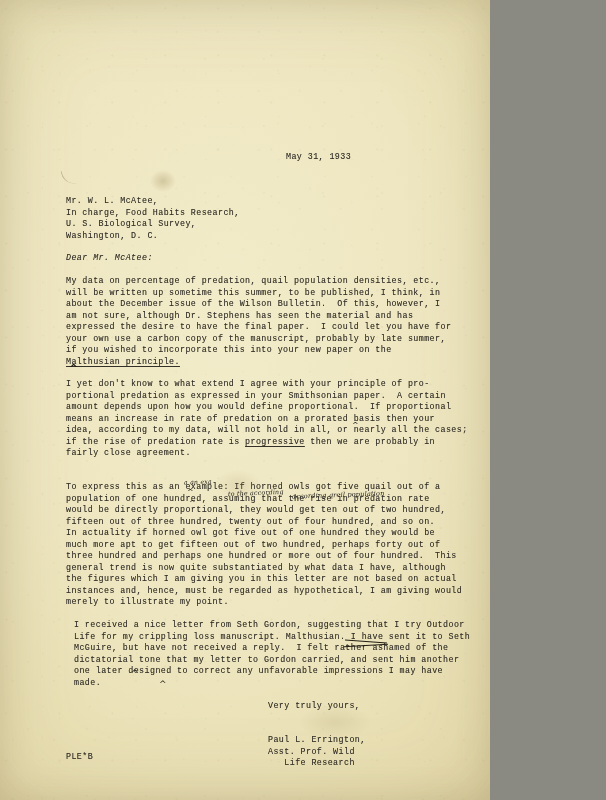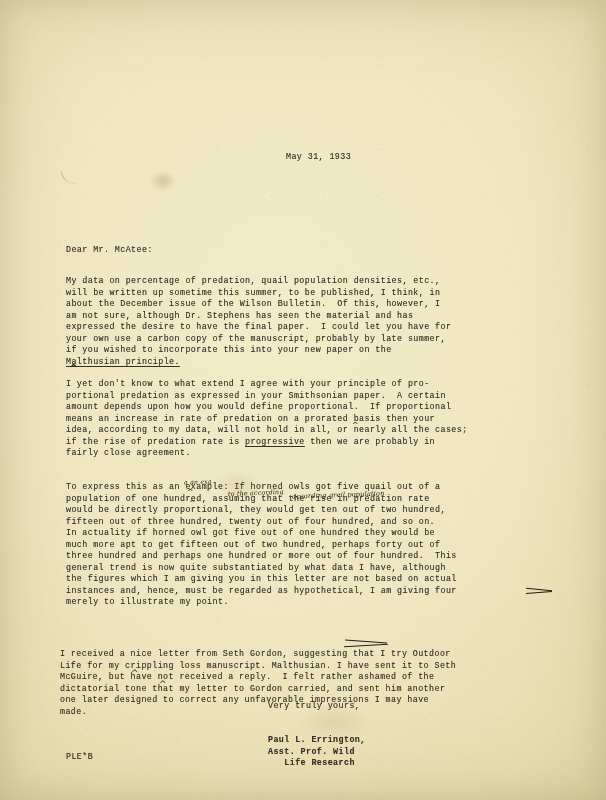--- a/index.html
+++ b/index.html
@@ -3,21 +3,21 @@
 <meta charset="utf-8">
 <title>Letter</title>
 <style>
   html, body {
     margin: 0;
     padding: 0;
     background: #8a8a82;
   }
   .page {
     position: relative;
-    width: 606px;
+    width: 490px;
     height: 800px;
     overflow: hidden;
     background:
       radial-gradient(ellipse 105% 95% at 46% 40%,
         #f2ecca 0%,
         #eee6c0 42%,
         #e7ddb0 70%,
         #ddd0a0 88%,
         #d2c492 100%);
     font-family: "Liberation Mono", "DejaVu Sans Mono", monospace;
@@ -85,28 +85,28 @@
     position: absolute;
     white-space: pre;
     font-size: 8.35px;
     line-height: 11.55px;
     letter-spacing: .42px;
     color: #33302a;
     text-shadow: 0 0 .6px rgba(60,55,40,.45);
   }
   .date      { left: 286px; top: 152px; }
   .addr      { left: 66px;  top: 196px; }
-  .salut     { left: 66px;  top: 245px; }
+  .salut     { left: 66px;  top: 253px; font-style: italic; }
   .p1        { left: 66px;  top: 276px; }
   .p2        { left: 66px;  top: 379px; }
   .p3        { left: 66px;  top: 482px; }
-  .p4        { left: 60px;  top: 620px; margin-top: 29px; }
+  .p4        { left: 74px;  top: 620px; }
   .closing   { left: 268px; top: 701px; }
   .initials  { left: 66px;  top: 752px; }
-  .sig       { left: 268px; top: 735px; font-weight: bold; }
+  .sig       { left: 268px; top: 735px; }
 
   
   .u { text-decoration: underline; text-decoration-thickness: .8px; text-underline-offset: 1.6px; }
 
   
   .pen {
     position: absolute;
     font-family: "DejaVu Serif", serif;
     font-style: italic;
     color: #1d1a14;
@@ -168,20 +168,24 @@
 </style>
 </head>
 <body>
 
 <div class="page">
 
   <div class="body-text">
 
     <div class="tw date">May 31, 1933</div>
 
+    <div class="tw addr">Mr. W. L. McAtee,
+In charge, Food Habits Research,
+U. S. Biological Survey,
+Washington, D. C.</div>
 
     <div class="tw salut">Dear Mr. McAtee:</div>
 
     <div class="tw p1"><span>My data on percentage of predation, quail population densities, etc.,
 will be written up sometime this summer, to be published, I think, in
 about the December issue of the Wilson Bulletin.  Of this, however, I
 am not sure, although Dr. Stephens has seen the material and has
 expressed the desire to have the final paper.  I could let you have for
 your own use a carbon copy of the manuscript, probably by late summer,
 if you wished to incorporate this into your new paper on the
@@ -197,21 +201,21 @@
 
     <div class="tw p3"><span>To express this as an example: If horned owls got five quail out of a
 population of one hundred, assuming that the rise in predation rate
 would be directly proportional, they would get ten out of two hundred,
 fifteen out of three hundred, twenty out of four hundred, and so on.
 In actuality if horned owl got five out of one hundred they would be
 much more apt to get fifteen out of two hundred, perhaps forty out of
 three hundred and perhaps one hundred or more out of four hundred.  This
 general trend is now quite substantiated by what data I have, although
 the figures which I am giving you in this letter are not based on actual
-instances and, hence, must be regarded as hypothetical, I am giving </span><span>four</span><span>
+instances and, hence, must be regarded as hypothetical, I am giving </span><span>would</span><span>
 merely to illustrate my point.</span></div>
 
     <div class="tw p4"><span>I received a nice letter from Seth Gordon, suggesting that I try Outdoor
 Life for my crippling loss manuscript. </span><span>Malthusian.</span><span> I have sent it to Seth
 McGuire, but have not received a reply.  I felt rather ashamed of the
 dictatorial tone that my letter to Gordon carried, and sent him another
 one later designed to correct any unfavorable impressions I may have
 made.</span></div>
 
     <div class="tw closing">Very truly yours,</div>

